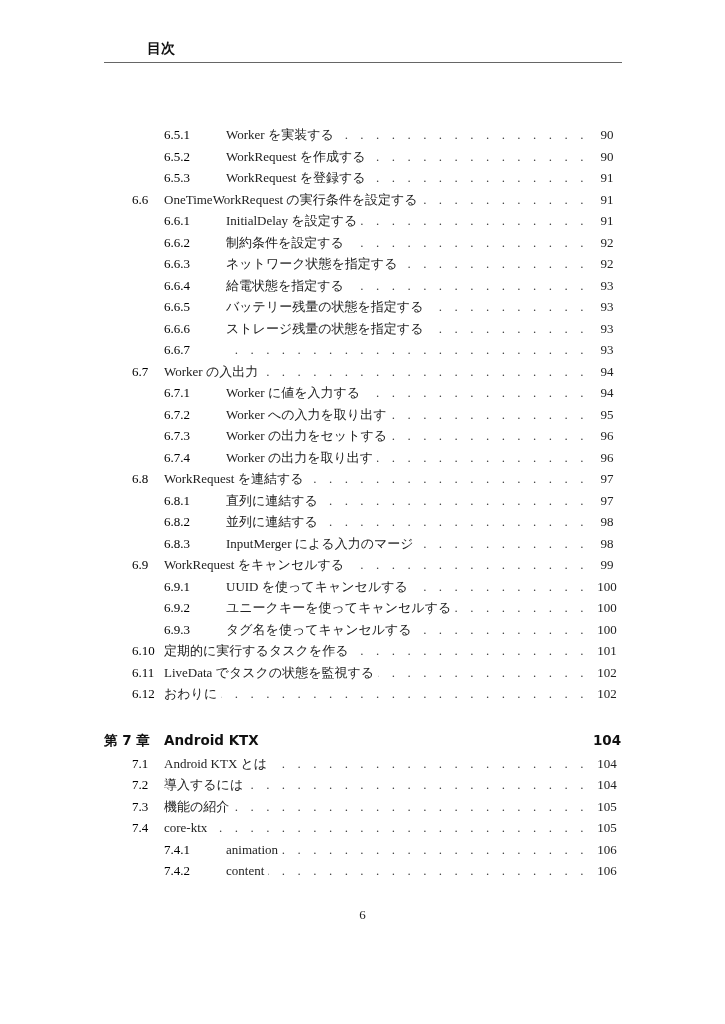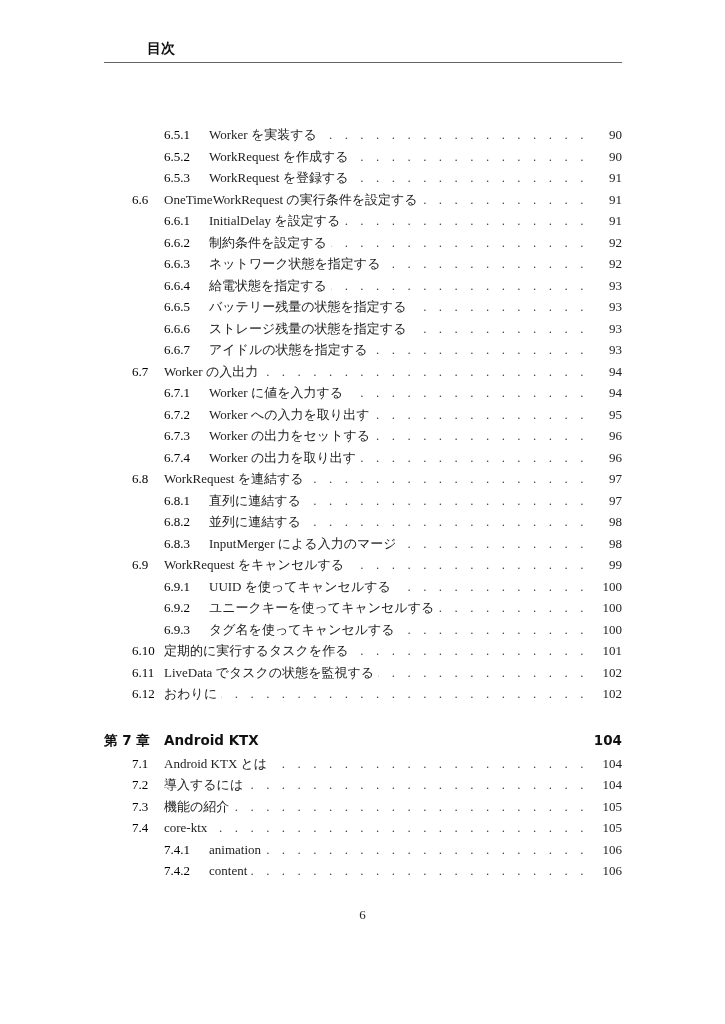--- a/index.html
+++ b/index.html
@@ -7,24 +7,24 @@
   .header { position: absolute; left: 104px; top: 38px; width: 518px; }
   .header-title { font-family: "DejaVu Sans", sans-serif; font-weight: bold; font-size: 14px; color: #111; line-height: 20px; margin-left: 43px; }
   .header-rule { position: absolute; left: 0; top: 24px; width: 518px; height: 1px; background: #666; }
   .toc { position: absolute; left: 104px; top: 124px; width: 518px; font-family: "Liberation Serif", "DejaVu Serif", serif; font-size: 13px; }
   .row { position: relative; height: 21.5px; line-height: 21.5px; display: flex; align-items: baseline; }
   .num { position: absolute; white-space: nowrap; color: #000000; }
   .sec .num { left: 28px; }
   .sub .num { left: 60px; }
   .title-wrap { position: absolute; right: 0; display: flex; align-items: baseline; }
   .sec .title-wrap { left: 60px; }
-  .sub .title-wrap { left: 105px; font-family: Liberation Serif, serif; }
+  .sub .title-wrap { left: 122px; font-family: Liberation Serif, serif; }
   .title { white-space: nowrap; color: #222; padding-right: 4px; background: #fff; }
   .dots { flex: 1; overflow: hidden; white-space: nowrap; color: #444; letter-spacing: 4.6px; text-align: right; direction: rtl; }
-  .page { width: 30px; text-align: right; color: #222; padding-left: 4px; }
+  .page { width: 30px; text-align: center; color: #222; padding-left: 4px; }
   .chapter { margin-top: 22px; height: 26px; line-height: 26px; font-family: "DejaVu Sans", sans-serif; font-weight: bold; font-size: 13.5px; }
   .chapter .num { left: 0; color: #111; }
   .chapter .title-wrap { left: 60px; }
   .chapter .title { color: #111; text-align: center; }
   .chapter .page { color: #111; }
   .page-number { position: absolute; top: 907px; left: 0; width: 725px; text-align: center; font-family: "Liberation Serif", serif; font-size: 13px; color: #222; }
 </style>
 </head>
 <body>
 
@@ -110,21 +110,20 @@
       <span class="num">6.6.6</span>
       <span class="title-wrap">
         <span class="title">ストレージ残量の状態を指定する</span>
         <span class="dots">. . . . . . . . . . . . . . . . . . . . . . . . . . . . . . . . . . . . . . . . . . . . . . . . . . . . .</span>
         <span class="page">93</span>
       </span>
     </div>
     <div class="row sub">
       <span class="num">6.6.7</span>
       <span class="title-wrap">
-        <span class="title">アイドルの状態を指定する</span>
         <span class="dots">. . . . . . . . . . . . . . . . . . . . . . . . . . . . . . . . . . . . . . . . . . . . . . . . . . . . .</span>
         <span class="page">93</span>
       </span>
     </div>
     <div class="row sec">
       <span class="num">6.7</span>
       <span class="title-wrap">
         <span class="title">Worker の入出力</span>
         <span class="dots">. . . . . . . . . . . . . . . . . . . . . . . . . . . . . . . . . . . . . . . . . . . . . . . . . . . . .</span>
         <span class="page">94</span>

